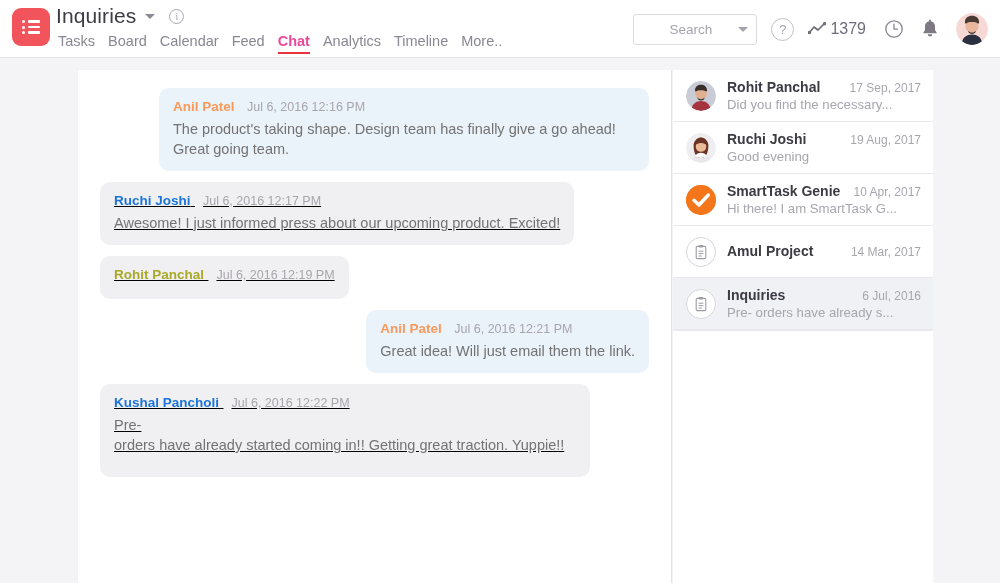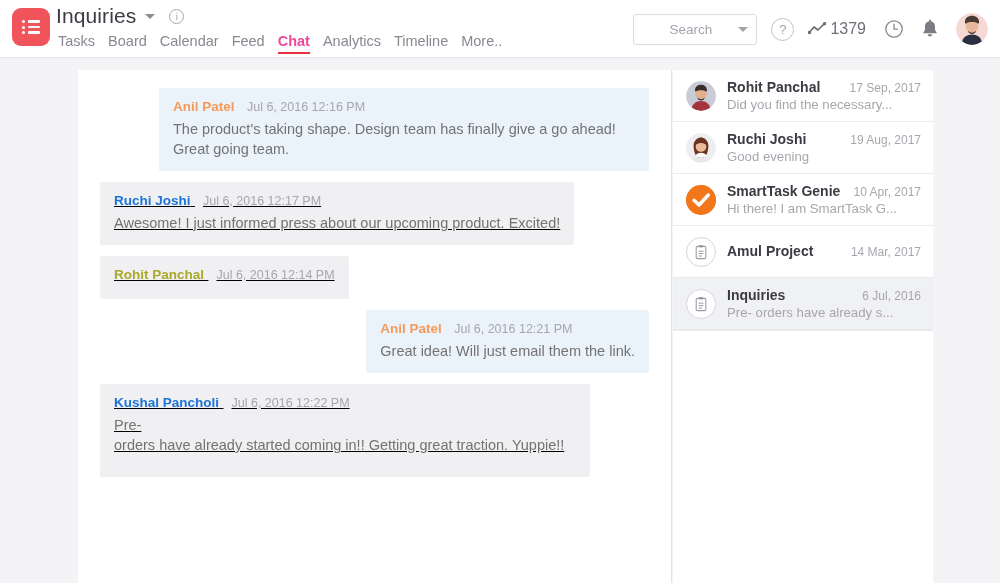--- a/index.html
+++ b/index.html
@@ -73,21 +73,21 @@
 
   
   .chat-panel {
     position: absolute; left: 78px; top: 70px; width: 594px; height: 513px;
     background: #ffffff; border-right: 1px solid #e4e2e8;
     overflow: hidden;
   }
   .msg-list { padding: 18px 22px 0 22px; }
   .msg { margin-bottom: 11px; display: flex; }
   .msg.right { justify-content: flex-end; }
-  .bubble { padding: 10px 14px 12px 14px; max-width: 490px; border-radius: 2px; }
+  .bubble { padding: 10px 14px 12px 14px; max-width: 490px; border-radius: 10px; }
   .bubble.gray { background: #f0eff1; text-decoration: underline; }
   .bubble.blue { background: #eaf2fa; }
   .meta { margin-bottom: 5px; line-height: 1; }
   .author { font-size: 13.5px; font-weight: bold; }
   .author.blue { color: #1b74d8; }
   .author.orange { color: #f79a5b; }
   .author.olive { color: #a8a82a; }
   .stamp { font-size: 12.5px; color: #a8a6ad; margin-left: 8px; }
   .body { font-size: 14.5px; color: #737373; line-height: 20px; }
 
@@ -227,21 +227,21 @@
             <span class="stamp">Jul 6, 2016 12:17 PM</span>
           </div>
           <div class="body">Awesome! I just informed press about our upcoming product. Excited!</div>
         </div>
       </div>
 
       <div class="msg">
         <div class="bubble gray">
           <div class="meta">
             <span class="author olive">Rohit Panchal</span>
-            <span class="stamp">Jul 6, 2016 12:14 PM</span>
+            <span class="stamp">Jul 6, 2016 12:19 PM</span>
           </div>
         </div>
       </div>
 
       <div class="msg right">
         <div class="bubble blue">
           <div class="meta">
             <span class="author orange">Anil Patel</span>
             <span class="stamp">Jul 6, 2016 12:21 PM</span>
           </div>

